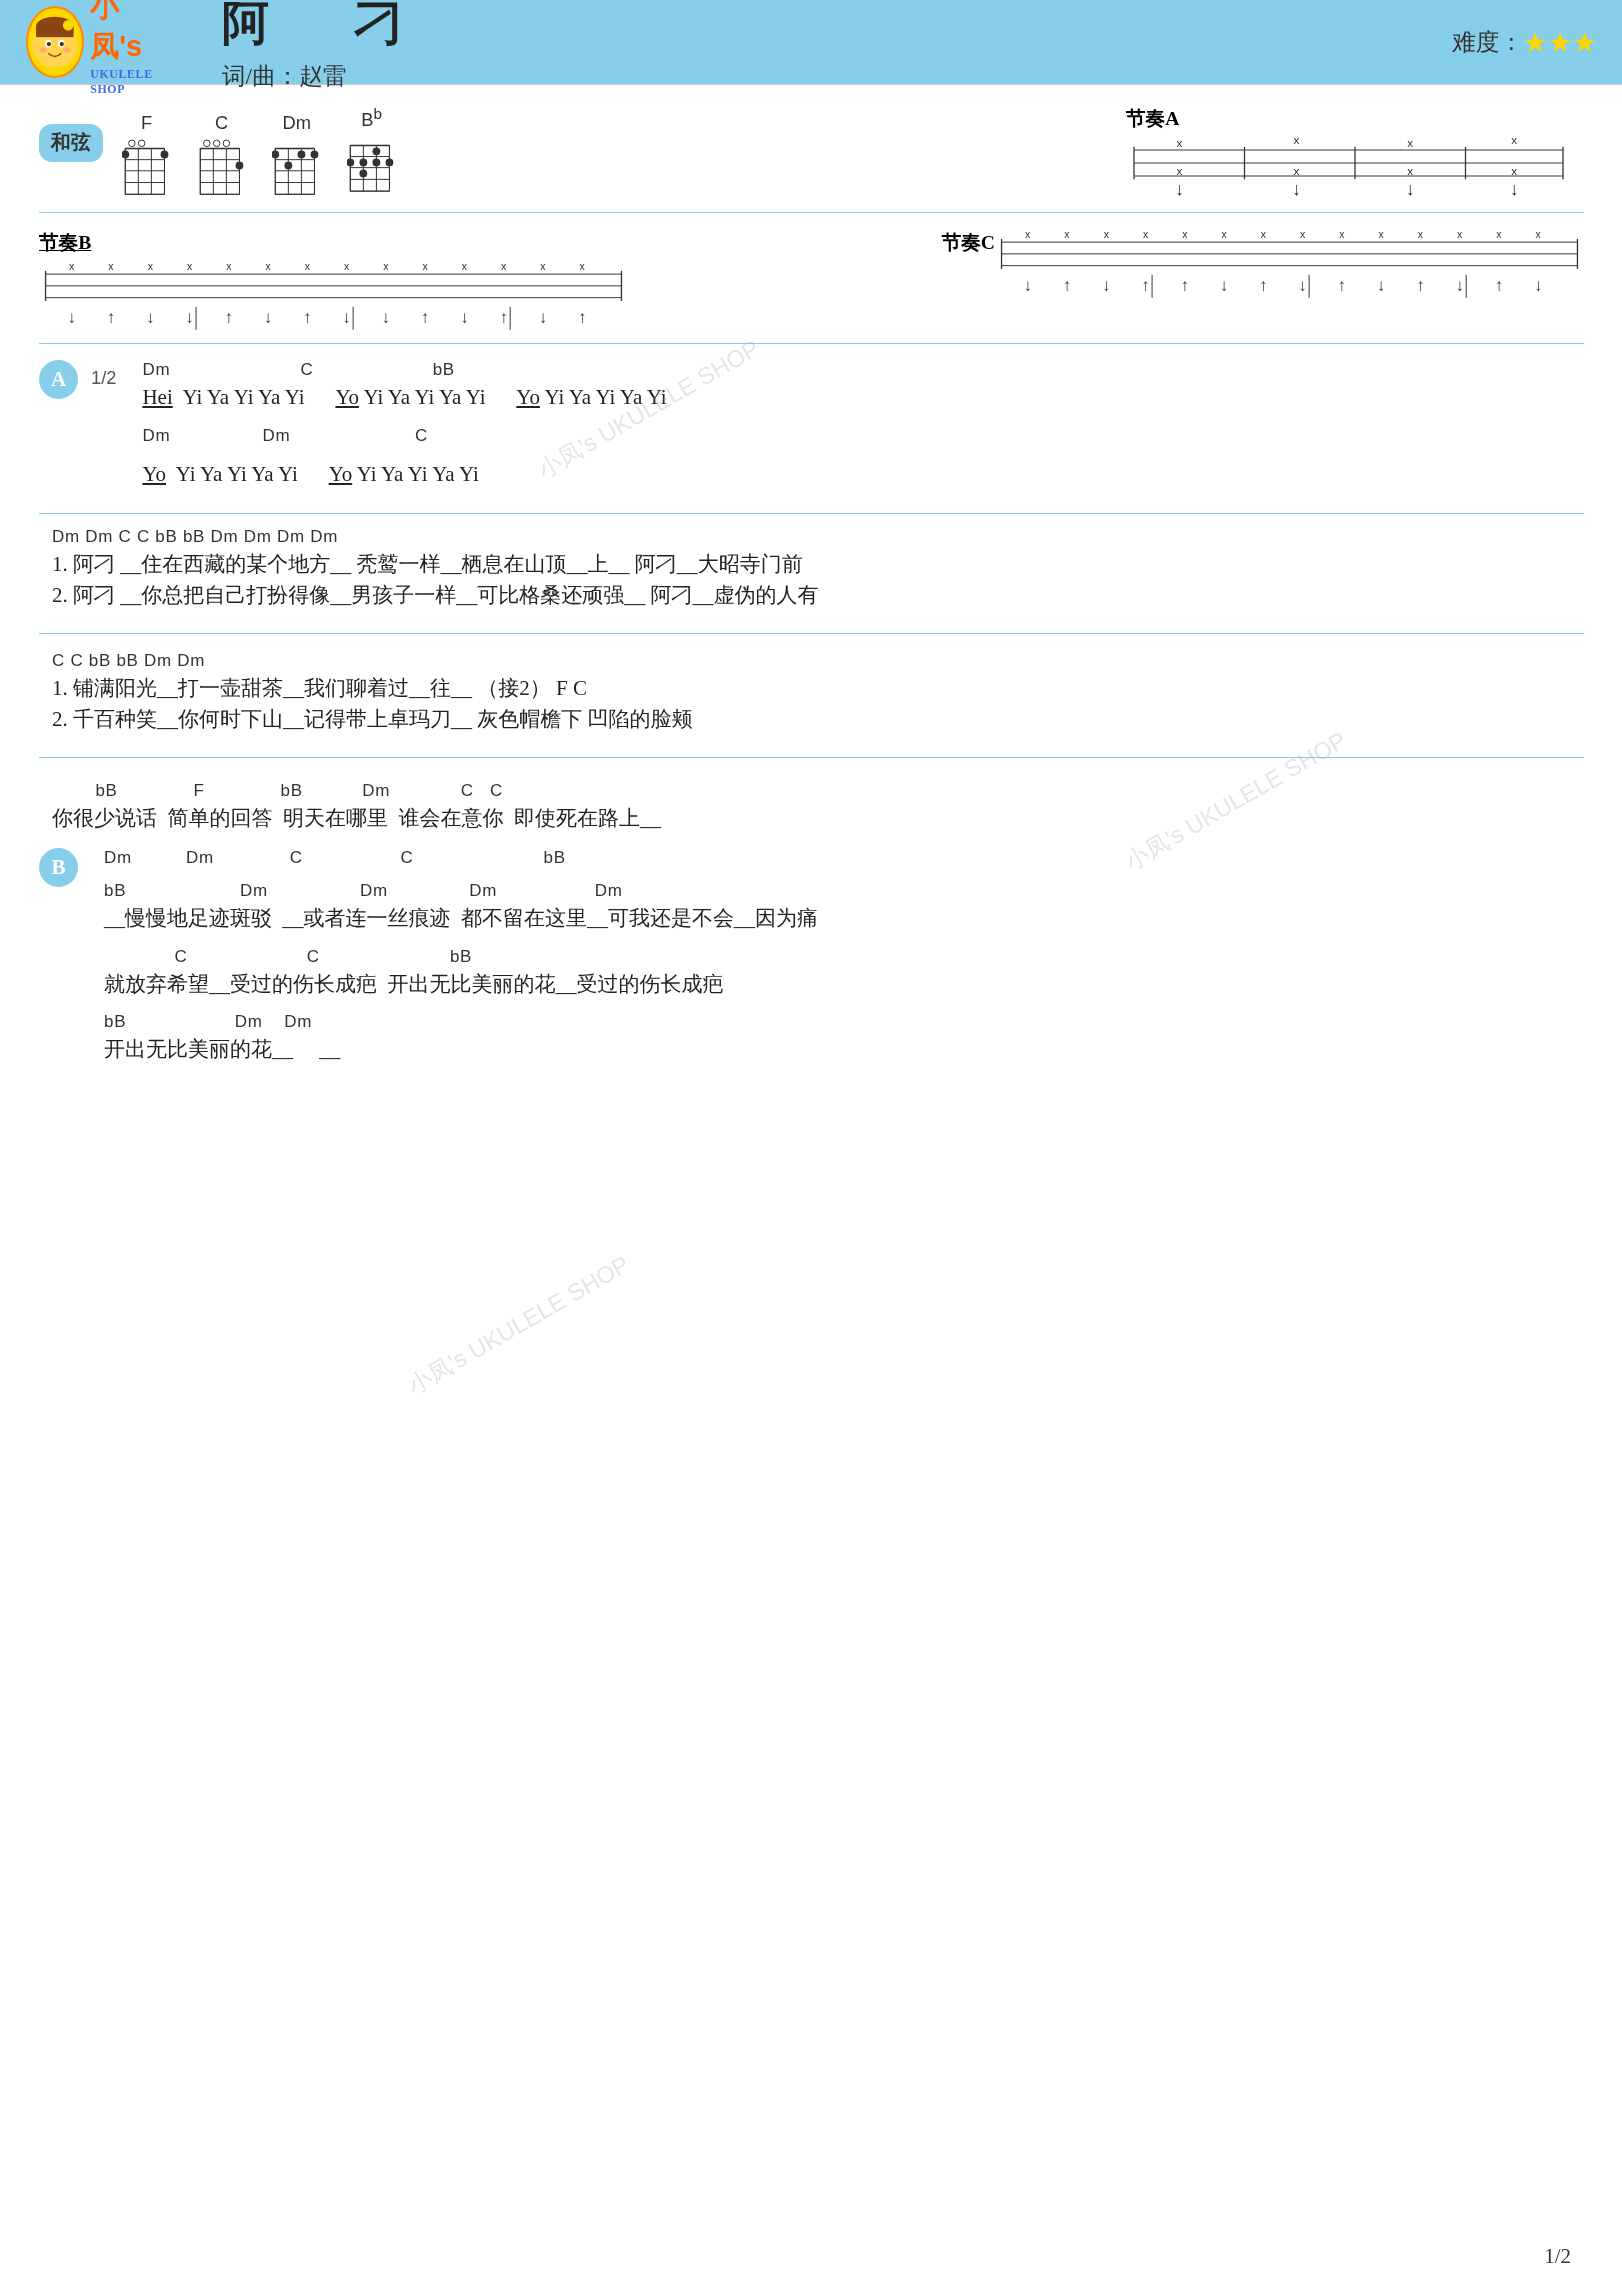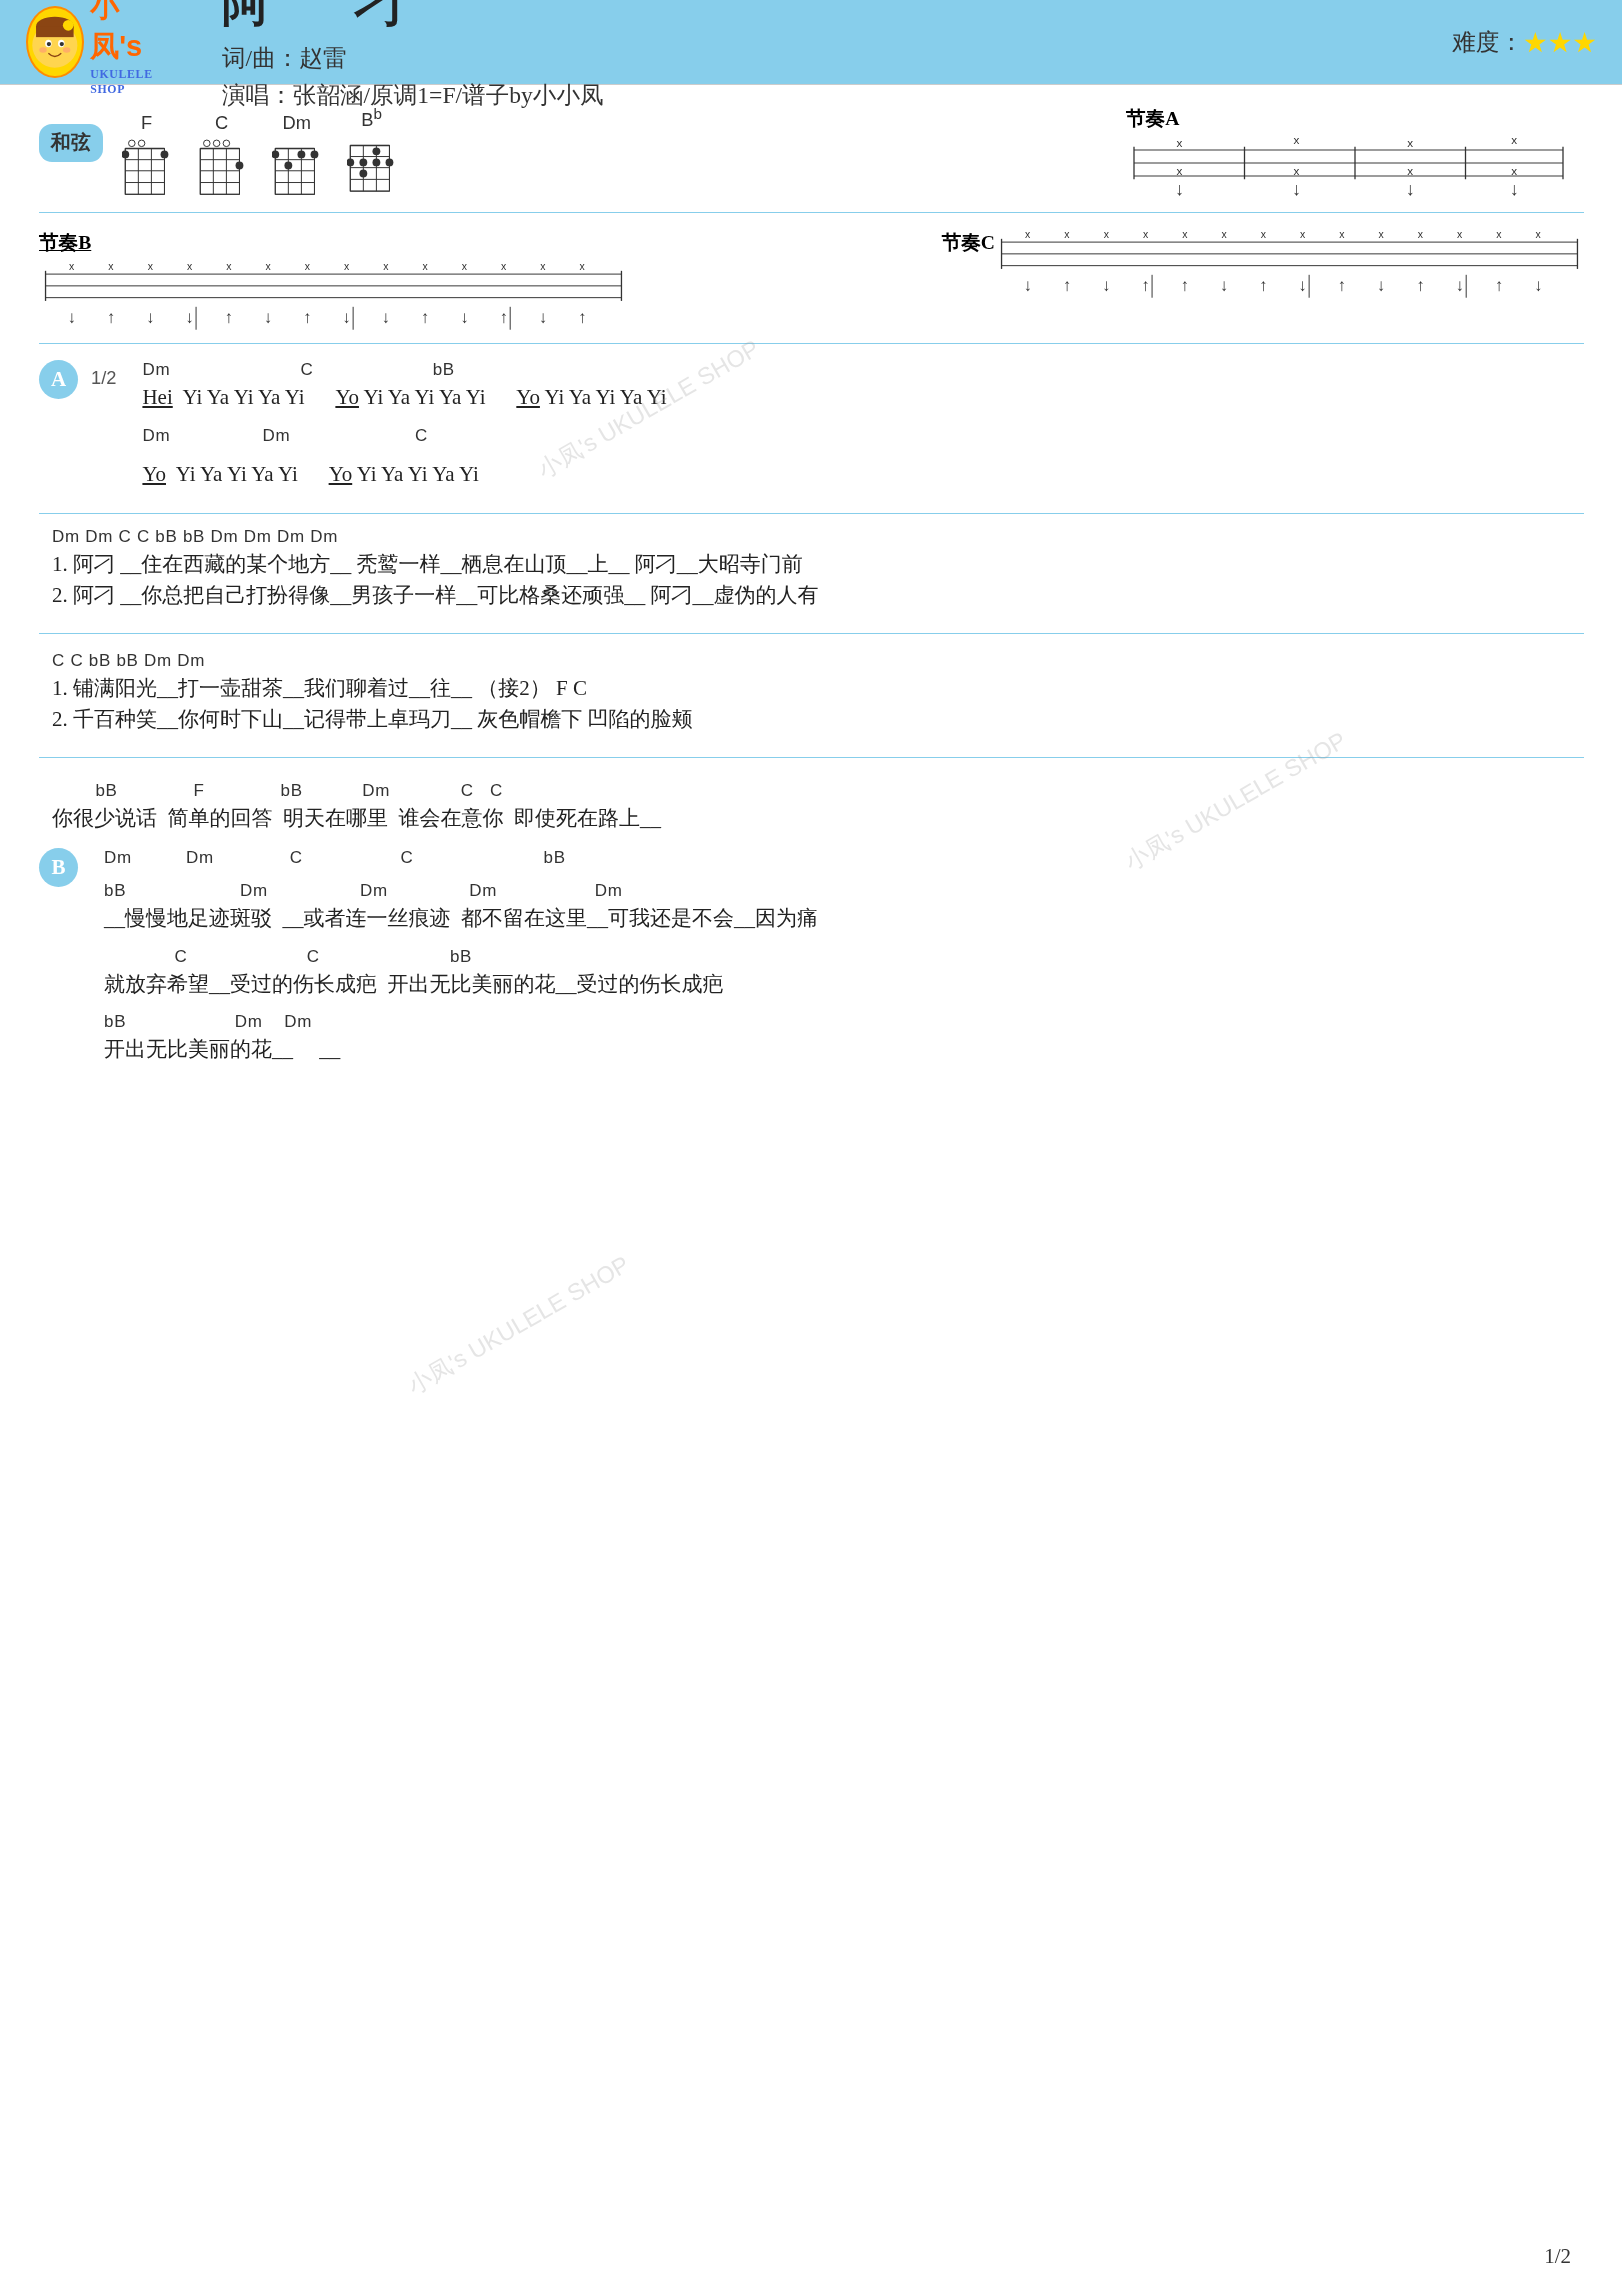--- a/index.html
+++ b/index.html
@@ -207,21 +207,20 @@
     <div class="logo-text-area">
       <div class="logo-title">小凤's</div>
       <div class="logo-subtitle">UKULELE SHOP</div>
     </div>
   </div>
   <div class="title-area">
     <div class="song-title">阿　刁</div>
     <div class="song-meta">
       <span>词/曲：赵雷</span>
     </div>
-    <div class="song-meta">演唱：张韶涵/原调1=F/谱子by小小凤</div>
   </div>
   <div class="difficulty-area">
     <span>难度：</span>
     <span class="stars">★★★</span>
   </div>
 </div>
 
 <div class="content">
 
   <div style="display:flex; align-items:flex-start; margin-bottom:16.4px; border-bottom:1.3px solid #87CEEB; padding-bottom:9.8px;">

